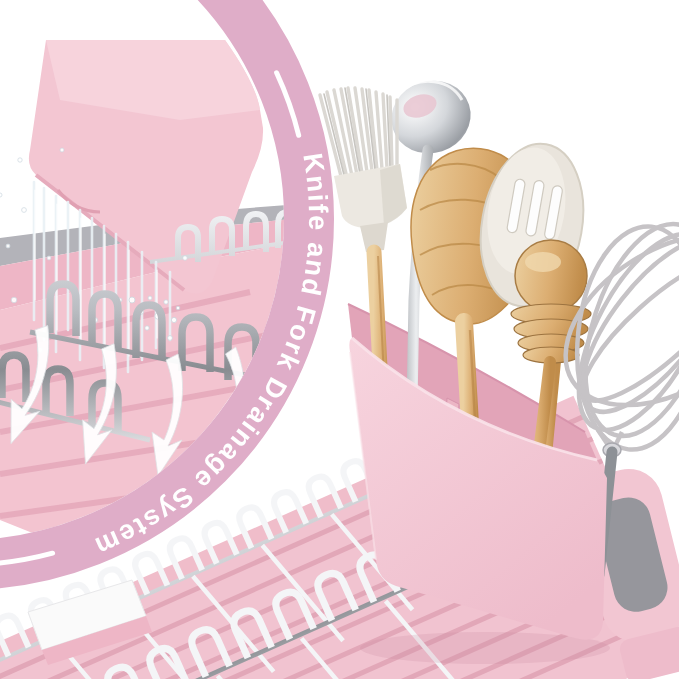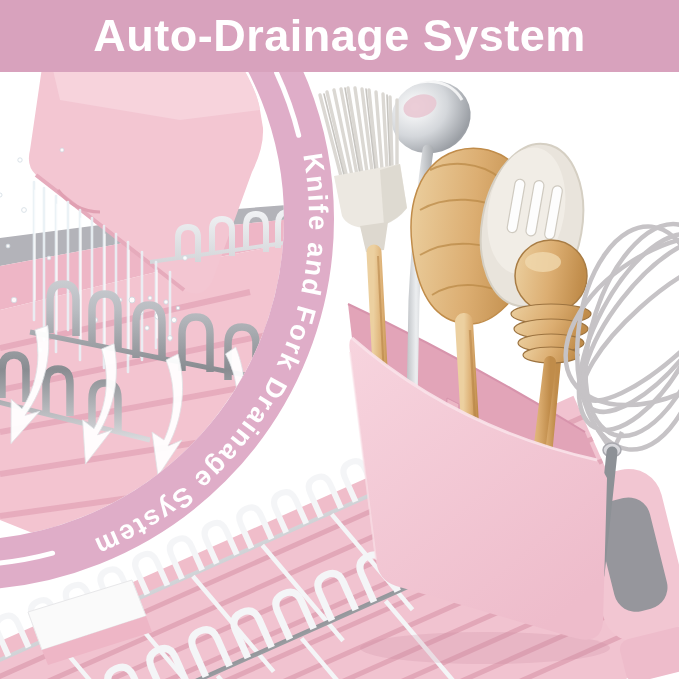--- a/index.html
+++ b/index.html
@@ -349,17 +349,14 @@
       <path d="M 612,452 L 599,575" stroke="url(#steelV)" stroke-width="11" fill="none" stroke-linecap="round"></path>
     </g>
 
     <path d="M 352,338 Q 455,428 597,460 L 607,478 L 603,622 Q 601,645 575,638 L 396,586
              Q 378,580 376,560 L 350,352 Q 348,340 352,338 Z" fill="url(#caddyG)"></path>
     <path d="M 352,338 Q 455,428 597,460" stroke="#fae2e9" stroke-width="3" fill="none" opacity="0.9"></path>
     <path d="M 350,352 L 376,560" stroke="#fae2e9" stroke-width="2" fill="none" opacity="0.6"></path>
   </g>
 </svg>
 
-<div class="banner">
-  <span>Auto-Drainage System</span>
+
 </div>
 
-</div>
-
 </body></html>

